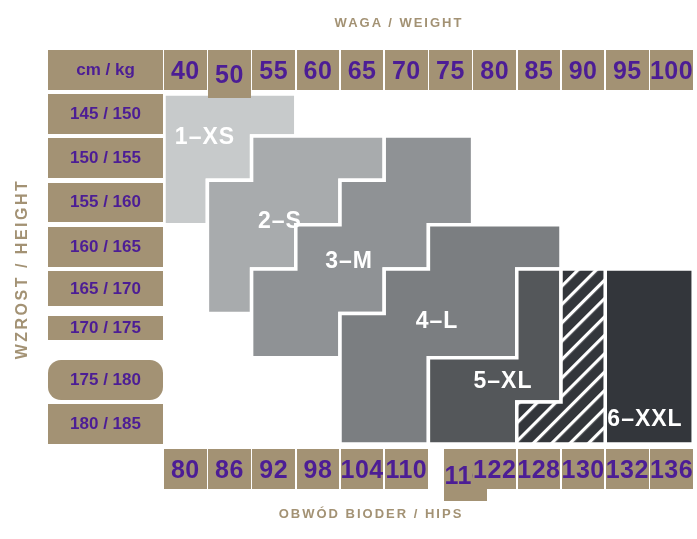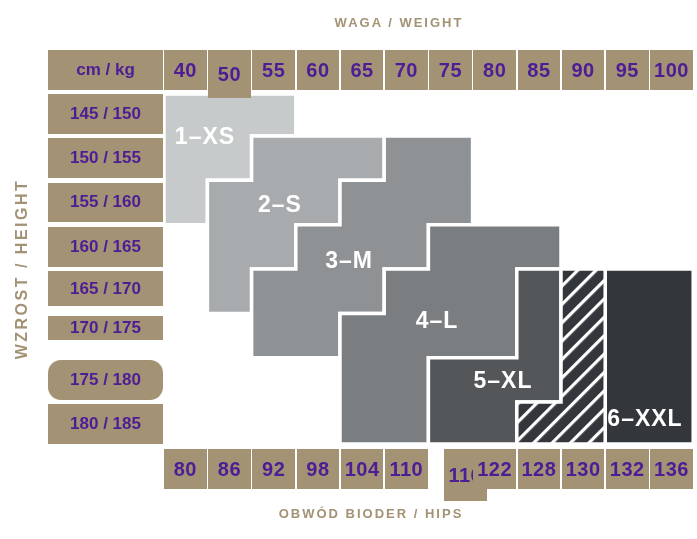--- a/index.html
+++ b/index.html
@@ -5,21 +5,21 @@
   html,body{margin:0;padding:0;background:#ffffff;}
   .stage{
     position:relative;width:697px;height:539px;background:#ffffff;
     font-family:"Liberation Sans","DejaVu Sans",sans-serif;overflow:hidden;
   }
   .cell{
     position:absolute;background:var(--tan,#a39274);color:#4c1d95;font-weight:bold;
     display:flex;align-items:center;justify-content:center;box-sizing:border-box;
     white-space:nowrap;
   }
-  .num{font-size:20px;letter-spacing:0.5px;}
+  .num{font-size:25px;letter-spacing:0.5px;}
   .hcell{font-size:17px;}
   .corner{left:48px;top:50px;width:115px;height:40px;font-size:17px;}
   .axis{
     position:absolute;color:var(--tan,#a39274);font-weight:bold;font-size:13px;
     letter-spacing:2px;white-space:nowrap;
   }
   .axis-top{left:399px;top:22px;transform:translate(-50%,-50%);}
   .axis-bottom{left:371px;top:513px;transform:translate(-50%,-50%);}
   .axis-left{left:22px;top:269px;transform:translate(-50%,-50%) rotate(-90deg);font-size:16px;letter-spacing:2.5px;}
   .region-label{
@@ -77,18 +77,18 @@
     <div class="cell num" style="left: 650.2px; top: 449px; width: 42.6px; height: 40px;">136</div>
     <div class="cell hcell" style="left: 48px; top: 94px; width: 115px; height: 39.6px;">145 / 150</div>
     <div class="cell hcell" style="left: 48px; top: 138.35px; width: 115px; height: 39.6px;">150 / 155</div>
     <div class="cell hcell" style="left: 48px; top: 182.7px; width: 115px; height: 39.6px;">155 / 160</div>
     <div class="cell hcell" style="left: 48px; top: 227.05px; width: 115px; height: 39.6px;">160 / 165</div>
     <div class="cell hcell" style="left: 48px; top: 271.4px; width: 115px; height: 35px;">165 / 170</div>
     <div class="cell hcell" style="left: 48px; top: 315.75px; width: 115px; height: 24px;">170 / 175</div>
     <div class="cell hcell" style="left: 48px; top: 360.1px; width: 115px; height: 39.6px; border-radius: 13px;">175 / 180</div>
     <div class="cell hcell" style="left: 48px; top: 404.45px; width: 115px; height: 39.6px;">180 / 185</div>
     <div class="region-label" style="left: 205px; top: 136px;">1–XS</div>
-    <div class="region-label" style="left: 280px; top: 204px;">2–S</div>
+    <div class="region-label" style="left: 280px; top: 220px;">2–S</div>
     <div class="region-label" style="left: 349px; top: 260px;">3–M</div>
     <div class="region-label" style="left: 437px; top: 320px;">4–L</div>
     <div class="region-label" style="left: 503px; top: 380px;">5–XL</div>
     <div class="region-label" style="left: 645px; top: 418px;">6–XXL</div>
   </div>
 
 </body></html>

